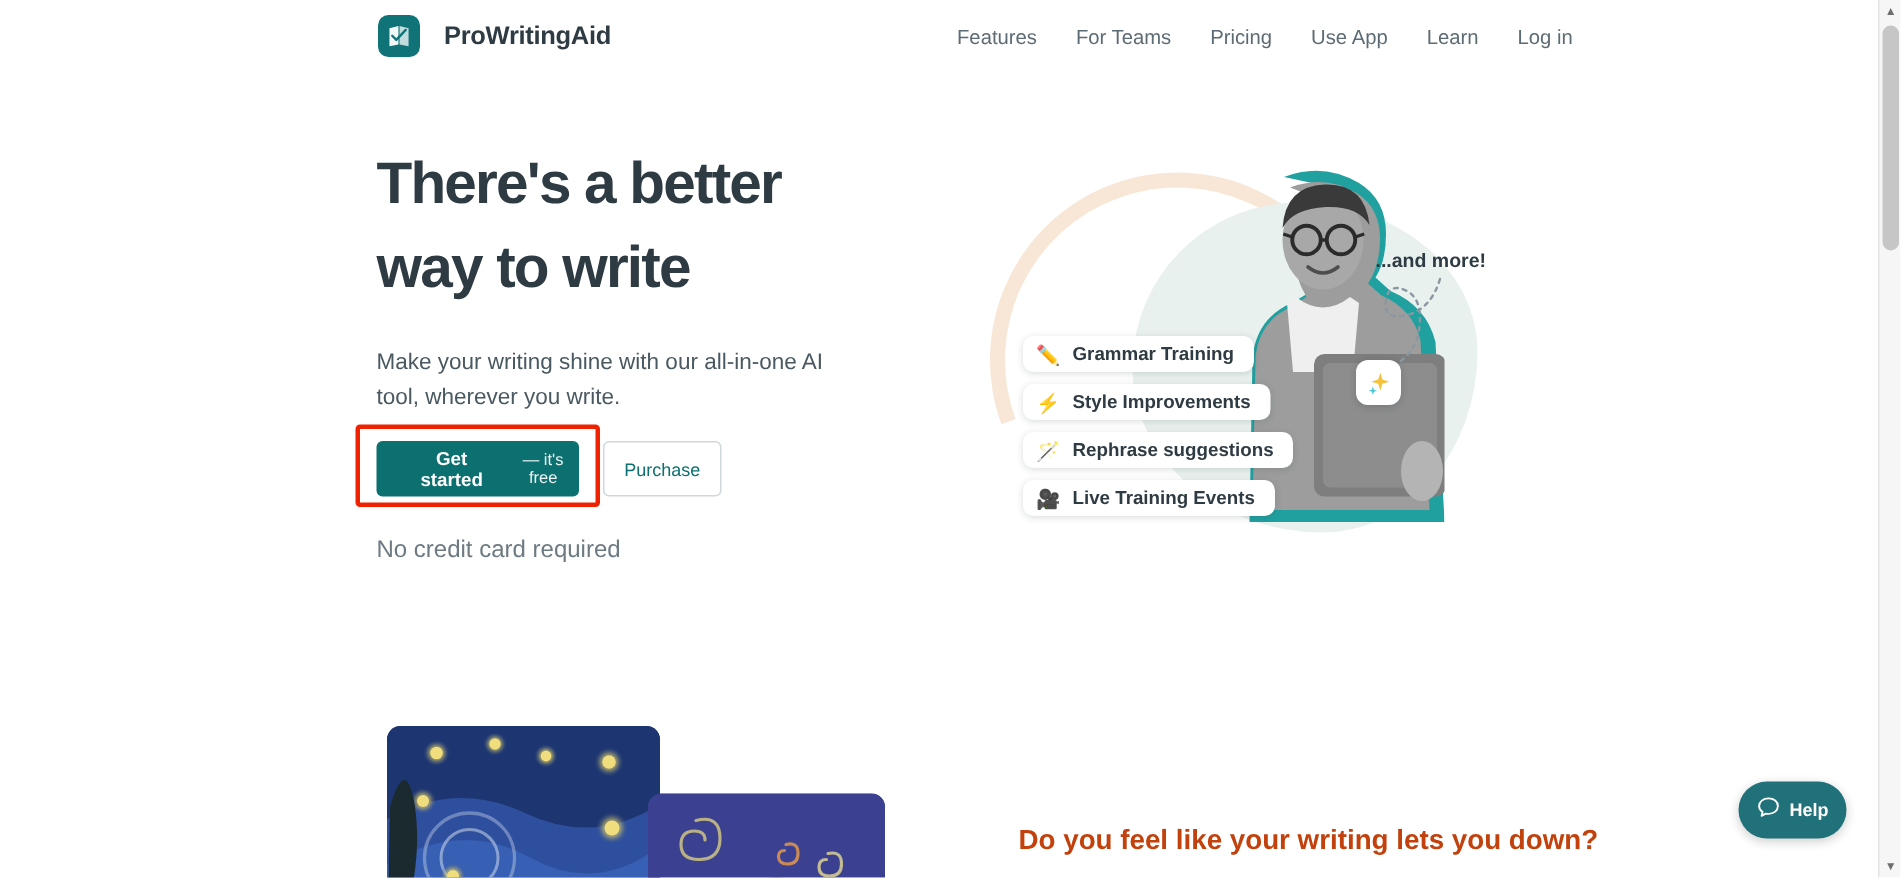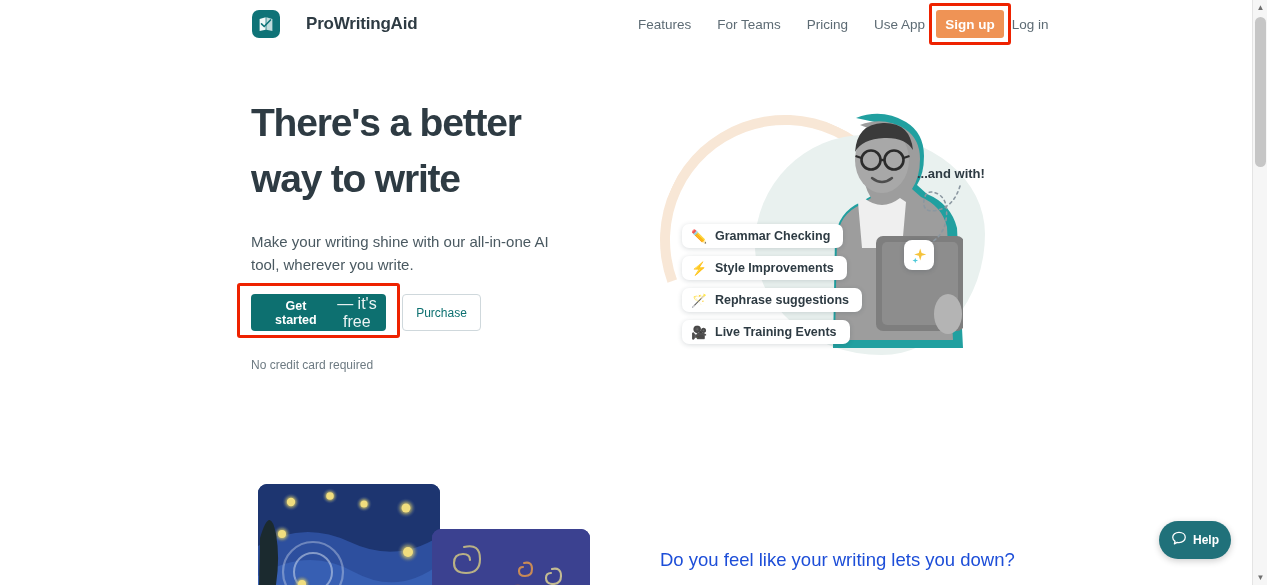--- a/index.html
+++ b/index.html
@@ -35,21 +35,21 @@
     display: flex;
     align-items: center;
   }
 
   .brand {
     position: absolute;
     left: 252px;
     top: 10px;
     display: flex;
     align-items: center;
-    gap: 26px;
+    gap: 16px;
     text-decoration: none;
     justify-content: flex-end;
   }
 
   .brand-mark {
     width: 28px; height: 28px;
     border-radius: 7px;
     background: #0f7377;
     display: flex;
     align-items: center;
@@ -171,40 +171,40 @@
     font-size: 12.5px;
     cursor: pointer;
     display: flex;
     align-items: center;
     justify-content: center;
     gap: 5px;
     padding-left: 18px;
   }
 
   .btn-primary .main { font-weight: bold; }
-  .btn-primary .sub  { font-size: 16px; opacity: .92; }
+  .btn-primary .sub  { font-size: 11px; opacity: .92; }
 
   .btn-secondary {
     position: absolute;
     left: 151px; top: 4px;
     width: 79px; height: 37px;
     background: #ffffff;
     border: 1px solid #cfd8dc;
     border-radius: 4px;
     color: #0d7070;
     font-family: "Liberation Sans", sans-serif;
     font-size: 12px;
     cursor: pointer;
   }
 
   .no-card {
     position: absolute;
     left: 0;
     top: 263px;
-    font-size: 12px;
+    font-size: 16px;
     color: #6d7a82;
   }
 
   
   .hero-art {
     position: absolute;
     left: 620px;
     top: 80px;
     width: 420px;
     height: 300px;
@@ -309,25 +309,25 @@
     top: 529px;
     width: 158px;
     height: 120px;
     border-radius: 9px;
     overflow: hidden;
     background: #3b4190;
   }
 
   .lower-head {
     position: absolute;
-    left: 660px;
+    left: 679px;
     top: 549px;
     font-size: 18.5px;
-    font-weight: normal;
-    color: #1d4ed8;
+    font-weight: bold;
+    color: #c2410c;
     white-space: nowrap;
   }
 
   
   .help-widget {
     position: absolute;
     left: 1159px;
     top: 521px;
     width: 72px;
     height: 38px;
@@ -394,24 +394,20 @@
 
     <nav class="nav">
       <a class="nav-link" href="#">Features</a>
       <a class="nav-link" href="#">For Teams</a>
       <a class="nav-link" href="#">Pricing</a>
       <a class="nav-link" href="#">Use App</a>
       <a class="nav-link" href="#">Learn</a>
       <a class="nav-link" href="#">Log in</a>
     </nav>
 
-    <div class="signup-wrap">
-      <button class="signup-btn">Sign up</button>
-      <div class="annot-box annot-signup"></div>
-    </div>
   </div>
 
   <div class="hero-text">
     <h1 class="hero-title">
       <span>There's a better</span><br>
       <span>way to write</span>
     </h1>
 
     <p class="hero-sub">Make your writing shine with our all-in-one AI tool, wherever you write.</p>
 
@@ -457,21 +453,21 @@
         <rect x="78" y="128" width="88" height="95" rx="7" fill="#7e7e7e"></rect>
         <rect x="84" y="134" width="76" height="83" rx="5" fill="#8d8d8d"></rect>
 
         <ellipse cx="150" cy="206" rx="14" ry="20" fill="#b4b4b4"></ellipse>
       </svg>
     </div>
 
     <div class="feature-list">
       <div class="feature-pill">
         <span class="feature-ico">✏️</span>
-        <span class="feature-label">Grammar Checking</span>
+        <span class="feature-label">Grammar Training</span>
       </div>
       <div class="feature-pill">
         <span class="feature-ico">⚡</span>
         <span class="feature-label">Style Improvements</span>
       </div>
       <div class="feature-pill">
         <span class="feature-ico">🪄</span>
         <span class="feature-label">Rephrase suggestions</span>
       </div>
       <div class="feature-pill">
@@ -480,21 +476,21 @@
       </div>
     </div>
 
     <div class="sparkle-badge">
       <svg width="17" height="17" viewBox="0 0 24 24" aria-hidden="true">
         <path d="M13 2 L15 8.5 L21.5 10.5 L15 12.5 L13 19 L11 12.5 L4.5 10.5 L11 8.5 Z" fill="#f5c33b"></path>
         <path d="M6 15 L7 18 L10 19 L7 20 L6 23 L5 20 L2 19 L5 18 Z" fill="#4bc8d8"></path>
       </svg>
     </div>
 
-    <div class="and-more">...and with!</div>
+    <div class="and-more">...and more!</div>
 
     <svg class="squiggle" width="60" height="70" viewBox="0 0 60 70" aria-hidden="true">
       <path d="M50 6 q-6 20 -22 24 q-16 4 -14 -10 q2 -12 14 -6 q11 6 8 26 q-2 14 -14 22" fill="none" stroke="#8b97a0" stroke-width="1.6" stroke-dasharray="2.5 3.5" stroke-linecap="round"></path>
     </svg>
   </div>
 
   <div class="card-starry">
     <svg width="182" height="160" viewBox="0 0 182 160" aria-hidden="true">
       <defs>
         <radialGradient id="halo" cx="50%" cy="50%" r="50%">

